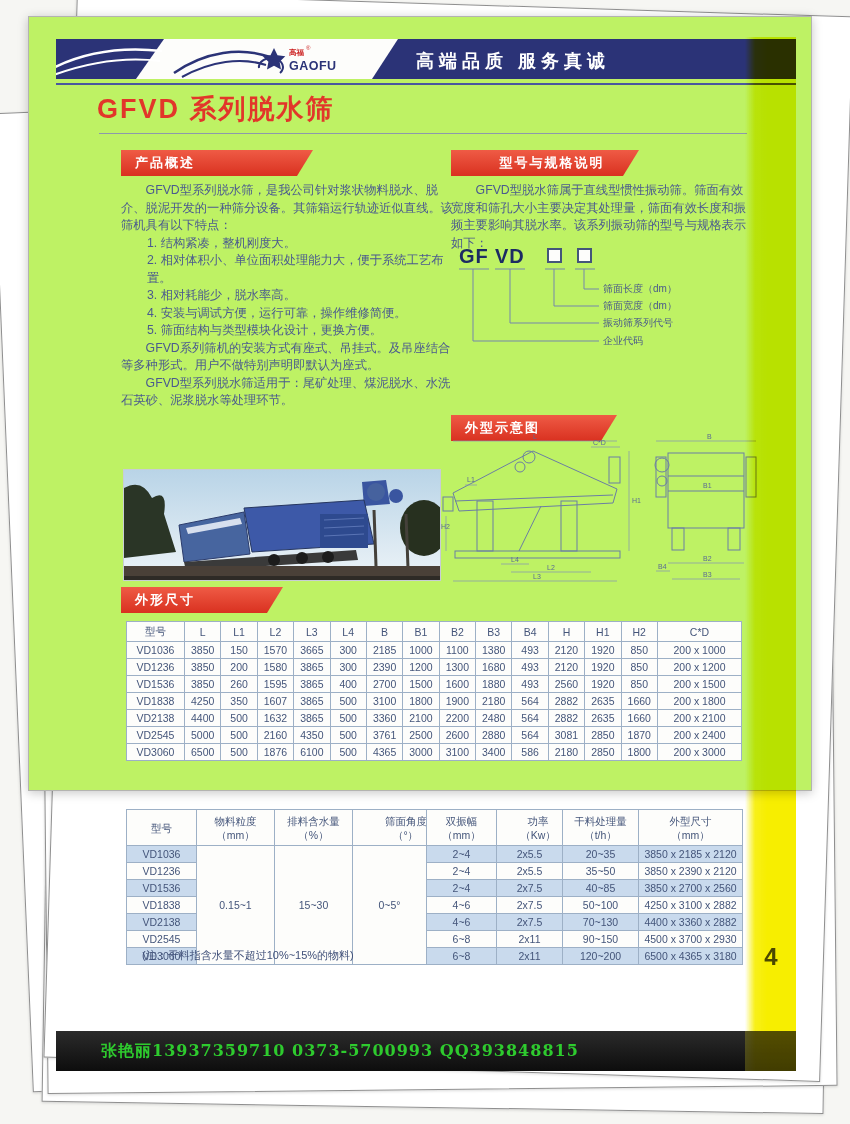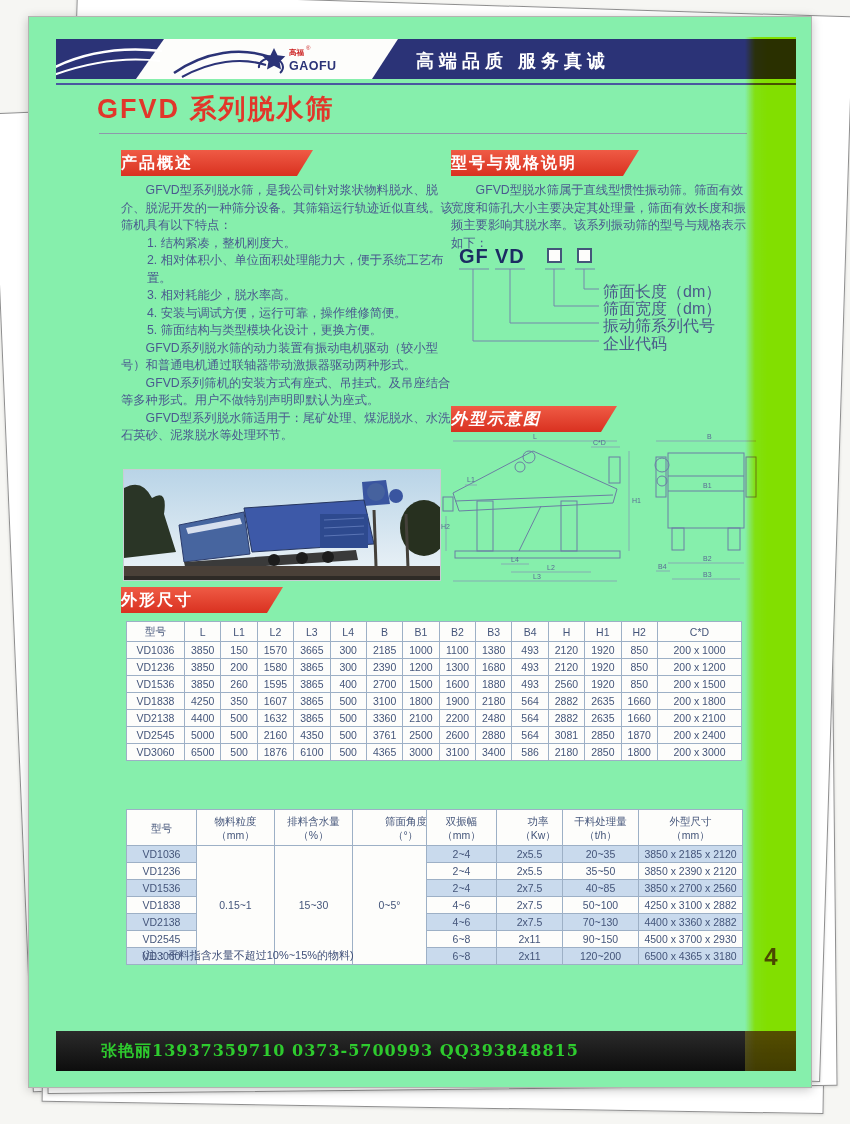--- a/index.html
+++ b/index.html
@@ -7,58 +7,58 @@
   body { width:850px; height:1124px; font-family:"Liberation Sans", sans-serif; }
   .canvas { position:relative; width:850px; height:1124px; background:#f6f6f3; overflow:hidden; }
 
   
   .sheet { position:absolute; background:#ffffff; border:1px solid #8f8f8f; box-shadow:0 1px 3px rgba(0,0,0,.15); }
   .s3 { left:12px; top:96px;  width:802px; height:980px;  transform:rotate(-2.4deg); }
   .s4 { left:50px; top:30px;  width:782px; height:1078px; transform:rotate(0.9deg); }
   .s2 { left:42px; top:26px;  width:790px; height:1064px; transform:rotate(-0.6deg); }
   .s1 { left:60px; top:4px;   width:777px; height:1066px; transform:rotate(1.8deg); }
 
-  .page { position:absolute; left:28px; top:16px; width:784px; height:1072px;
-          background:#86efac; border:1px solid #b3b3b0; box-shadow:0 2px 10px rgba(0,0,0,.22); }
+  .page { position:absolute; left:28px; top:16px; width:784px; height:775px;
+          background:#bef264; border:1px solid #b3b3b0; box-shadow:0 2px 10px rgba(0,0,0,.22); }
 
   .header-band { position:absolute; left:27px; top:22px; }
   .header-underline { position:absolute; left:27px; top:66px; width:740px; height:2px; background:#4a57a0; }
 
   .doc-title { position:absolute; left:68px; top:74px; margin:0; font-size:27px; font-weight:bold;
                color:#e2362a; letter-spacing:2px; }
   .title-rule { position:absolute; left:70px; top:116px; width:648px; height:1px; background:#8d99ab; }
 
-  .banner { position:absolute; height:26px; line-height:26px; 
+  .banner { position:absolute; height:26px; line-height:26px; padding-left:14px;
             background:linear-gradient(180deg,#ef5b45,#d93120);
             clip-path:polygon(0 0,100% 0,calc(100% - 16px) 100%,0 100%);
-            color:#fff; font-weight:bold; font-size:16px; letter-spacing:2px; }
+            color:#fff; font-weight:bold; font-size:13px; letter-spacing:2px; }
   .b-overview { left:92px;  top:133px; width:192px; }
-  .b-spec     { left:422px; top:133px; width:188px; }
-  .b-outline  { left:422px; top:389px; width:166px;font-style:italic; }
+  .b-spec     { left:422px; top:133px; width:188px;text-align:center; }
+  .b-outline  { left:422px; top:398px; width:166px; }
   .b-dims     { left:92px;  top:570px; width:162px; }
   .b-tech     { left:92px;  top:760px; width:150px; }
 
   .col-overview { position:absolute; left:92px; top:165px; width:334px; color:#4a5a8f;
                   font-size:12.3px; line-height:17.5px; }
   .para { margin:0; text-indent:2em; }
   .features { margin:0; padding:0; list-style:none; }
   .features li { margin-left:26px; }
 
   .photo { position:absolute; left:94px; top:452px; border:1px solid #c8cdd4; }
 
   .spec-para { position:absolute; left:422px; top:165px; width:300px; margin:0; color:#4a5a8f;
                font-size:12.3px; line-height:17.5px; text-indent:2em; }
 
   .code-diagram { position:absolute; left:422px; top:228px; width:320px; height:108px; }
   .code { position:absolute; top:0; font-size:20px; font-weight:bold; color:#1c2b63; letter-spacing:1px; }
   .gf { left:8px; } .vd { left:44px; }
   .code-box { position:absolute; top:3px; width:15px; height:15px; border:2px solid #44557a; background:#fdfdfb; }
   .box1 { left:96px; } .box2 { left:126px; }
   .code-lines { position:absolute; left:0; top:0; }
-  .code-label { position:absolute; left:152px; font-size:16px; color:#4a5a8a; white-space:nowrap; }
+  .code-label { position:absolute; left:152px; font-size:10px; color:#4a5a8a; white-space:nowrap; }
   .l0 { top:37px; } .l1 { top:54px; } .l2 { top:71px; } .l3 { top:89px; }
 
   .drawings { position:absolute; left:412px; top:414px; }
 
   table { border-collapse:collapse; table-layout:fixed; background:#fdfdfb; }
   .dims-table { position:absolute; left:97px; top:604px; width:616px; font-size:10.5px; color:#44557a; }
   .dims-table th, .dims-table td { border:1px solid #9db0c6; text-align:center; padding:0;
       height:17px; font-weight:normal; white-space:nowrap; overflow:hidden; }
   .dims-table th { height:20px; }
 
@@ -120,21 +120,20 @@
     </div>
     <div class="col-overview">
       <p class="para">GFVD型系列脱水筛，是我公司针对浆状物料脱水、脱介、脱泥开发的一种筛分设备。其筛箱运行轨迹近似直线。该筛机具有以下特点：</p>
       <ul class="features" id="feature-list">
           <li>1. 结构紧凑，整机刚度大。</li>
           <li>2. 相对体积小、单位面积处理能力大，便于系统工艺布置。</li>
           <li>3. 相对耗能少，脱水率高。</li>
           <li>4. 安装与调试方便，运行可靠，操作维修简便。</li>
           <li>5. 筛面结构与类型模块化设计，更换方便。</li>
         </ul>
-      <p class="para">GFVD系列脱水筛的动力装置有振动电机驱动（较小型号）和普通电机通过联轴器带动激振器驱动两种形式。</p>
       <p class="para">GFVD系列筛机的安装方式有座式、吊挂式。及吊座结合等多种形式。用户不做特别声明即默认为座式。</p>
       <p class="para">GFVD型系列脱水筛适用于：尾矿处理、煤泥脱水、水洗石英砂、泥浆脱水等处理环节。</p>
     </div>
 
     <svg class="photo" width="318" height="112">
       <defs>
         <linearGradient id="sky" x1="0" y1="0" x2="0" y2="1">
           <stop offset="0" stop-color="#b9d4e7"></stop>
             <stop offset="1" stop-color="#eef4f8"></stop>
         </linearGradient>

